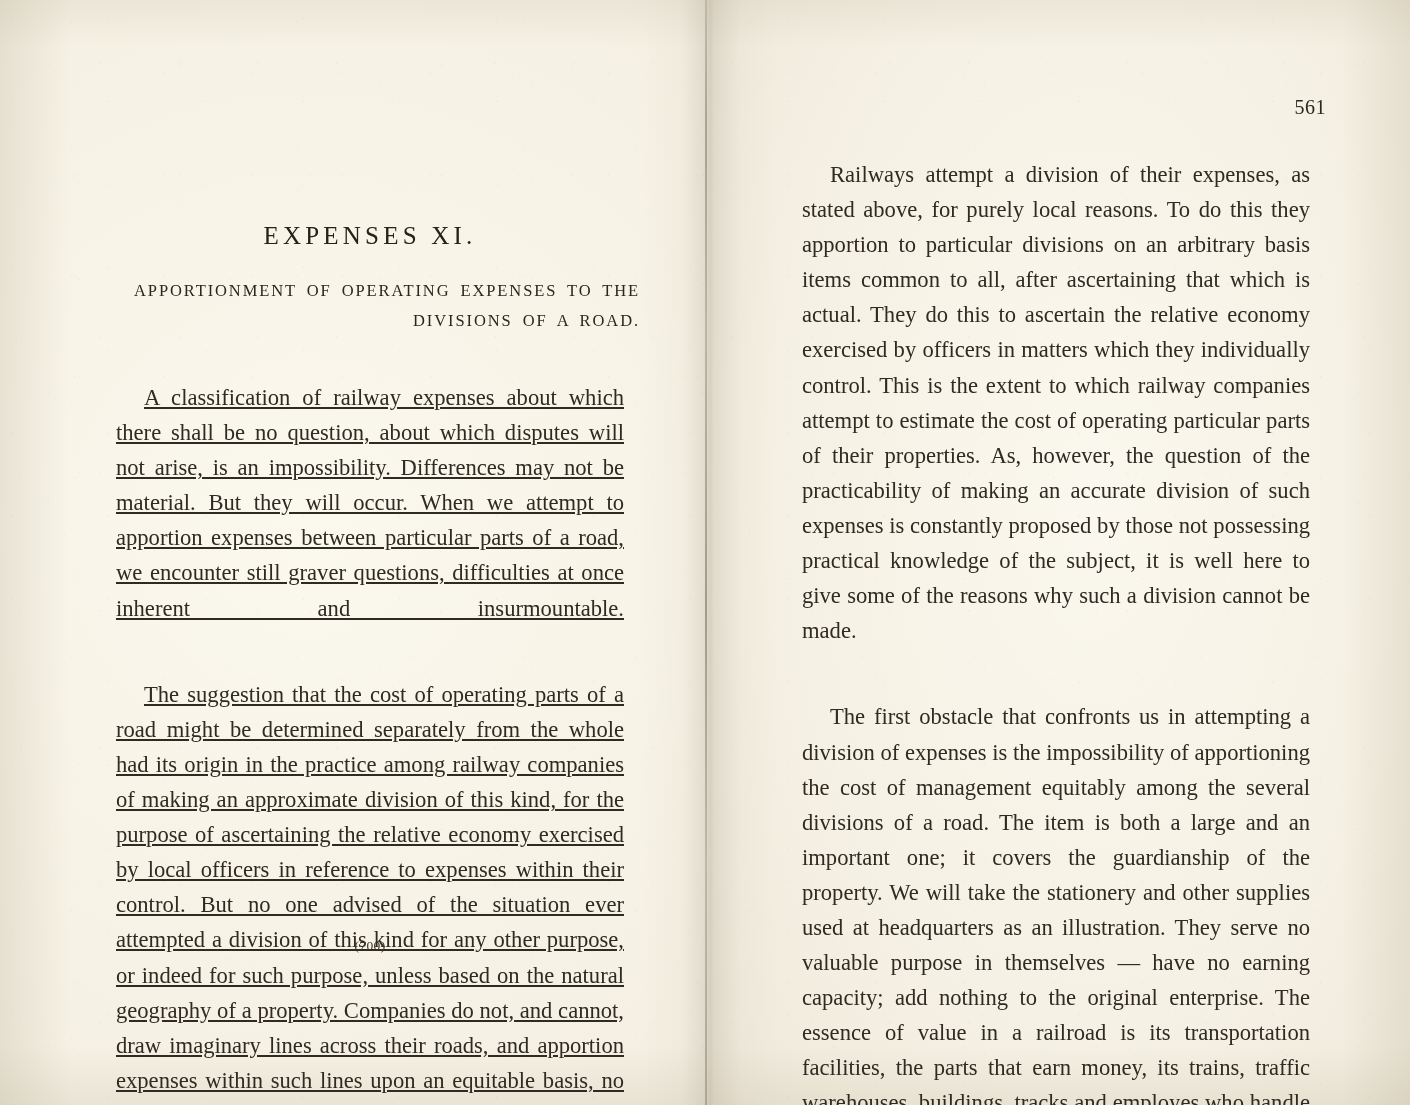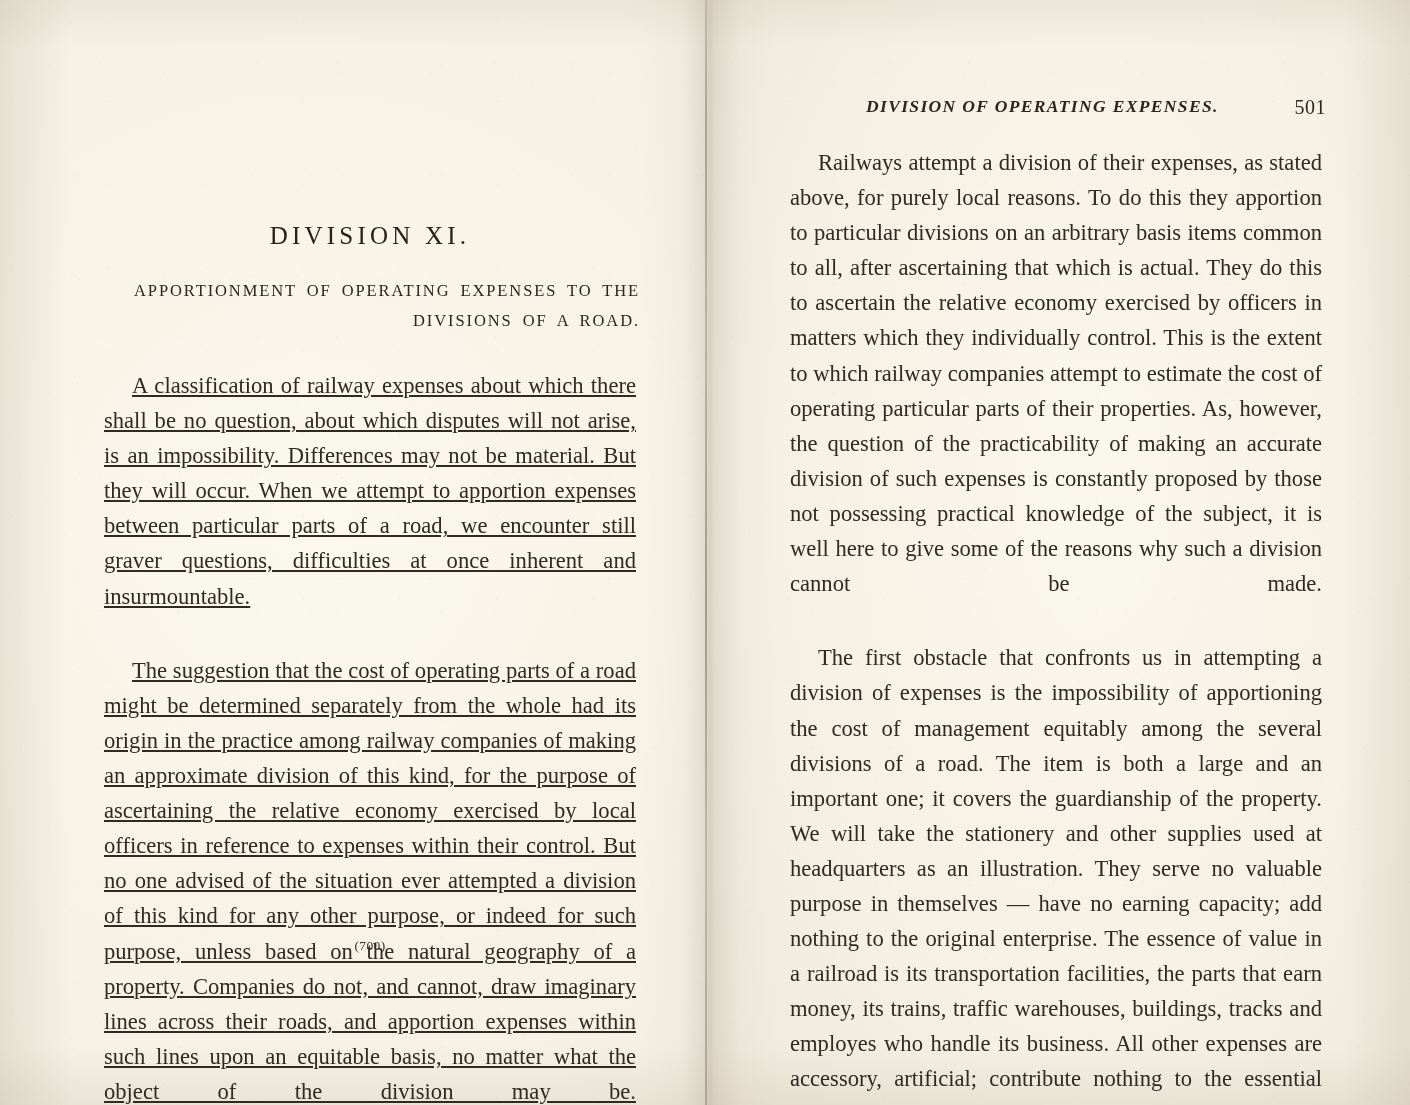--- a/index.html
+++ b/index.html
@@ -132,21 +132,21 @@
     line-height: 35.1px;
     text-align: justify;
     text-justify: inter-word;
     color: #2f2a22;
     -webkit-font-smoothing: antialiased;
   }
   .page-left .body-col  { top: 364px; left: 0; text-decoration: underline; }
   .page-right .body-col { top: 141px; left: 0; }
 
   .body-col p {
-    margin: 4px;
+    margin: 16px;
     text-indent: 28px;
   }
   
   .body-col p::after {
     content: "";
     display: inline-block;
     width: 100%;
   }
 
   .folio-bottom {
@@ -197,37 +197,36 @@
   <div class="gutter-shadow"></div>
   <div class="spine-line"></div>
   <div class="edge-shade-left"></div>
   <div class="edge-shade-right"></div>
   <div class="edge-shade-top"></div>
   <div class="edge-shade-bottom"></div>
   <div class="grain"></div>
 
   <div class="page-left">
 
-    <div class="chapter-title">DIVISION XI.</div>
+    <div class="chapter-title">EXPENSES XI.</div>
 
     <div class="chapter-subtitle">APPORTIONMENT OF OPERATING EXPENSES TO THE DIVISIONS OF A ROAD.</div>
 
     <div class="body-col">
       <p>A classification of railway expenses about which there shall be no question, about which disputes will not arise, is an impossibility.  Differences may not be material.  But they will occur.  When we attempt to apportion expenses between particular parts of a road, we encounter still graver questions, difficulties at once inherent and insurmountable.</p>
       <p>The suggestion that the cost of operating parts of a road might be determined separately from the whole had its origin in the practice among railway companies of making an approximate division of this kind, for the purpose of ascertaining the relative economy exercised by local officers in reference to expenses within their control.  But no one advised of the situation ever attempted a division of this kind for any other purpose, or indeed for such purpose, unless based on the natural geography of a property.  Companies do not, and cannot, draw imaginary lines across their roads, and apportion expenses within such lines upon an equitable basis, no matter what the object of the division may be.</p>
     </div>
 
     <div class="folio-bottom">(700)</div>
   </div>
 
   <div class="page-right">
 
     <div class="running-head">
-      <span class="rh-title">DIVISION OF OPERATING EXPENSES.</span>
-      <span class="rh-folio">501</span>
+      <span class="rh-folio">561</span>
     </div>
 
     <div class="body-col">
       <p>Railways attempt a division of their expenses, as stated above, for purely local reasons.  To do this they apportion to particular divisions on an arbitrary basis items common to all, after ascertaining that which is actual.  They do this to ascertain the relative economy exercised by officers in matters which they individually control.  This is the extent to which railway companies attempt to estimate the cost of operating particular parts of their properties.  As, however, the question of the practicability of making an accurate division of such expenses is constantly proposed by those not possessing practical knowledge of the subject, it is well here to give some of the reasons why such a division cannot be made.</p>
       <p>The first obstacle that confronts us in attempting a division of expenses is the impossibility of apportioning the cost of management equitably among the several divisions of a road.  The item is both a large and an important one; it covers the guardianship of the property.  We will take the stationery and other supplies used at headquarters as an illustration.  They serve no valuable purpose in themselves — have no earning capacity; add nothing to the original enterprise.  The essence of value in a railroad is its transportation facilities, the parts that earn money, its trains, traffic warehouses, buildings, tracks and employes who handle its business.  All other expenses are accessory, artificial; contribute nothing to the essential conditions of the enterprise.  Yet they must be considered.  General office</p>
     </div>
   </div>
 
 </div>
 

